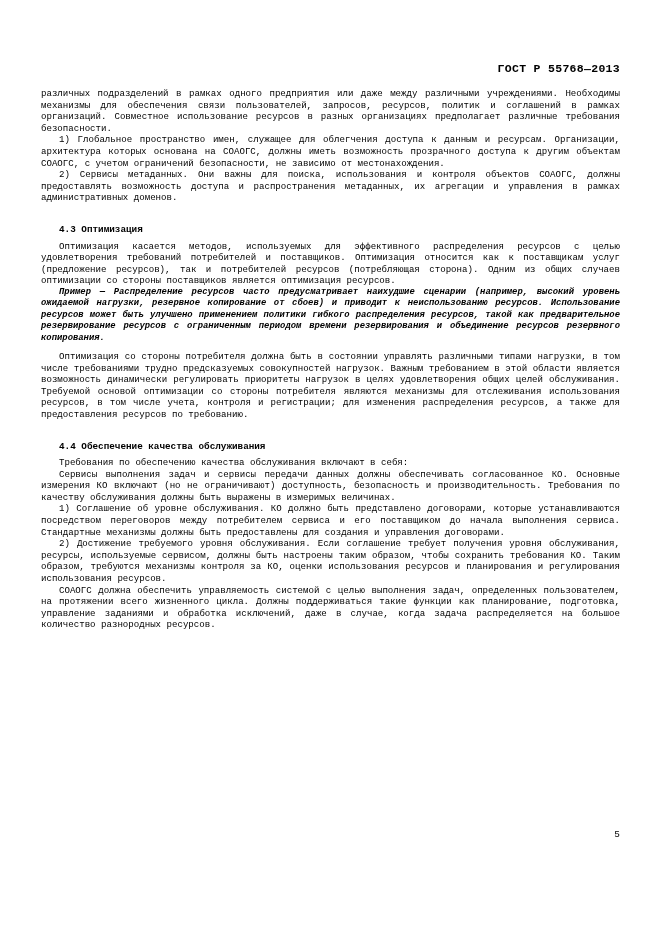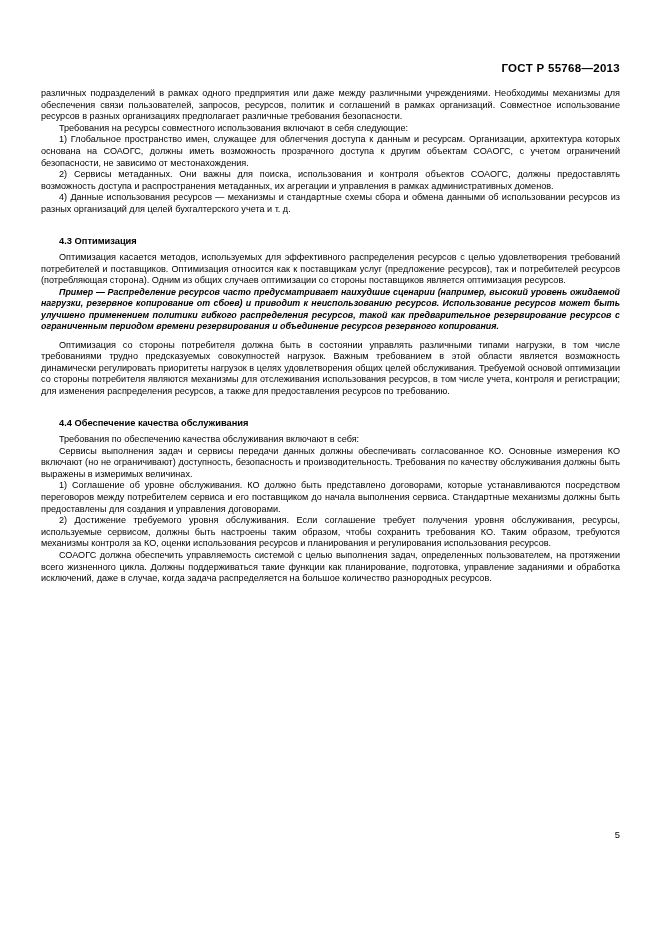--- a/index.html
+++ b/index.html
@@ -5,21 +5,21 @@
   html, body {
     margin: 0;
     padding: 0;
     background: #ffffff;
   }
   .page {
     position: relative;
     width: 661px;
     height: 892px;
     background: #ffffff;
-    font-family: Liberation Sans, sans-serif;
+    font-family: Liberation Mono, monospace;
     color: #000000;
     box-sizing: border-box;
   }
   .header {
     position: absolute;
     top: 62px;
     right: 41px;
     font-size: 11.5px;
     font-weight: bold;
     letter-spacing: 0.3px;
@@ -71,24 +71,22 @@
 </head>
 <body>
 
 <div class="page">
 
   <div class="header">ГОСТ Р 55768—2013</div>
 
   <div class="content">
 
     <p class="noind">различных подразделений в рамках одного предприятия или даже между различными учреждениями. Необходимы механизмы для обеспечения связи пользователей, запросов, ресурсов, политик и соглашений в рамках организаций. Совместное использование ресурсов в разных организациях предполагает различные требования безопасности.</p>
-    <p class="ind">Требования на ресурсы совместного использования включают в себя следующие:</p>
     <p class="ind">1) Глобальное пространство имен, служащее для облегчения доступа к данным и ресурсам. Организации, архитектура которых основана на СОАОГС, должны иметь возможность прозрачного доступа к другим объектам СОАОГС, с учетом ограничений безопасности, не зависимо от местонахождения.</p>
     <p class="ind">2) Сервисы метаданных. Они важны для поиска, использования и контроля объектов СОАОГС, должны предоставлять возможность доступа и распространения метаданных, их агрегации и управления в рамках административных доменов.</p>
-    <p class="ind">4) Данные использования ресурсов — механизмы и стандартные схемы сбора и обмена данными об использовании ресурсов из разных организаций для целей бухгалтерского учета и т. д.</p>
 
     <div class="sec">
       <span>4.3</span>
       <span>Оптимизация</span>
     </div>
     <p class="ind">Оптимизация касается методов, используемых для эффективного распределения ресурсов с целью удовлетворения требований потребителей и поставщиков. Оптимизация относится как к поставщикам услуг (предложение ресурсов), так и потребителей ресурсов (потребляющая сторона). Одним из общих случаев оптимизации со стороны поставщиков является оптимизация ресурсов.</p>
     <p class="note">Пример — Распределение ресурсов часто предусматривает наихудшие сценарии (например, высокий уровень ожидаемой нагрузки, резервное копирование от сбоев) и приводит к неиспользованию ресурсов. Использование ресурсов может быть улучшено применением политики гибкого распределения ресурсов, такой как предварительное резервирование ресурсов с ограниченным периодом времени резервирования и объединение ресурсов резервного копирования.</p>
     <div class="gap"></div>
     <p class="ind">Оптимизация со стороны потребителя должна быть в состоянии управлять различными типами нагрузки, в том числе требованиями трудно предсказуемых совокупностей нагрузок. Важным требованием в этой области является возможность динамически регулировать приоритеты нагрузок в целях удовлетворения общих целей обслуживания. Требуемой основой оптимизации со стороны потребителя являются механизмы для отслеживания использования ресурсов, в том числе учета, контроля и регистрации; для изменения распределения ресурсов, а также для предоставления ресурсов по требованию.</p>
 

